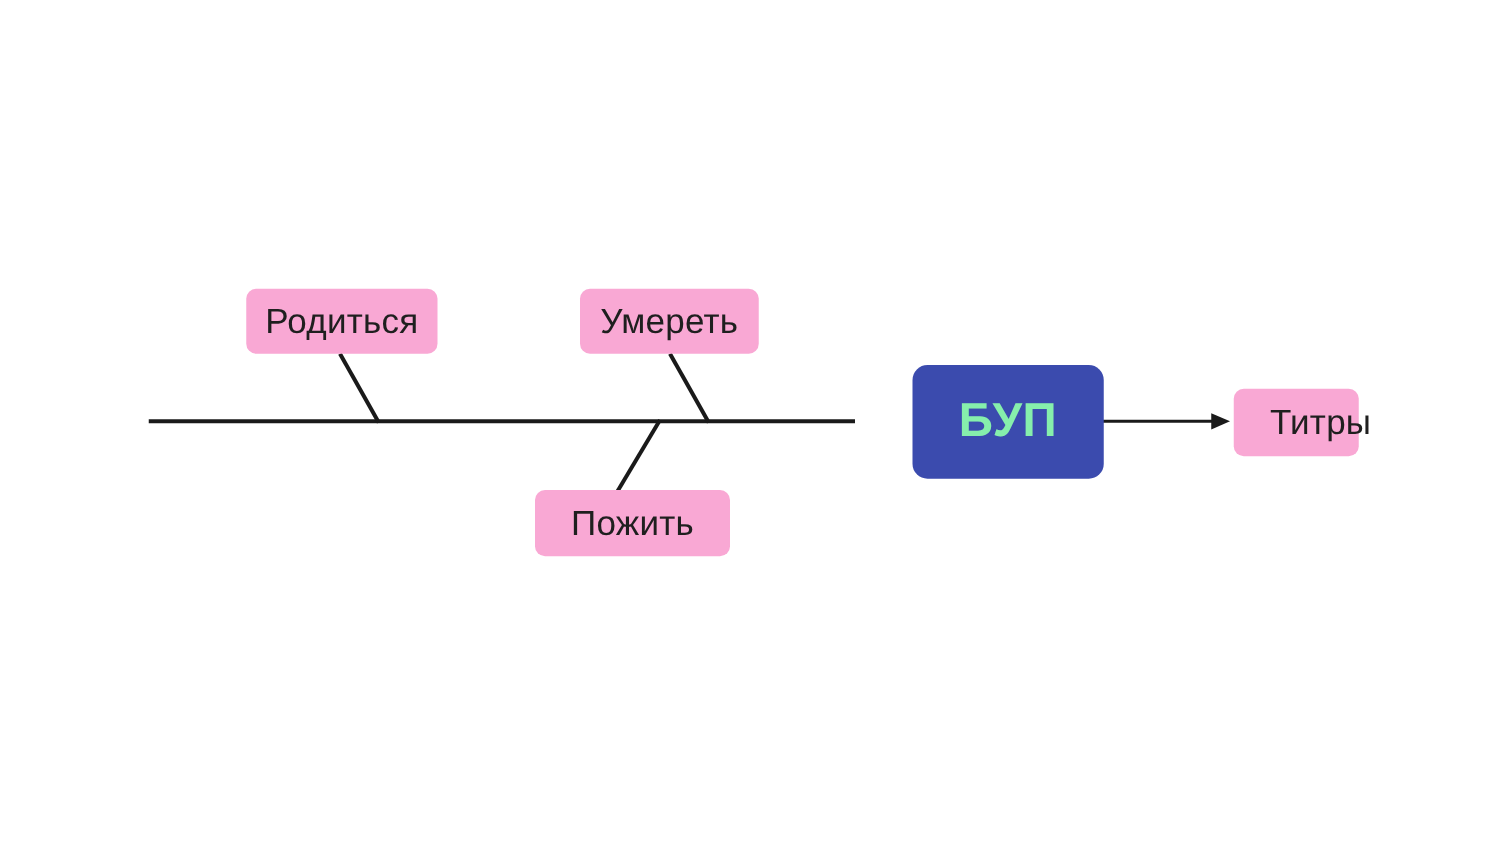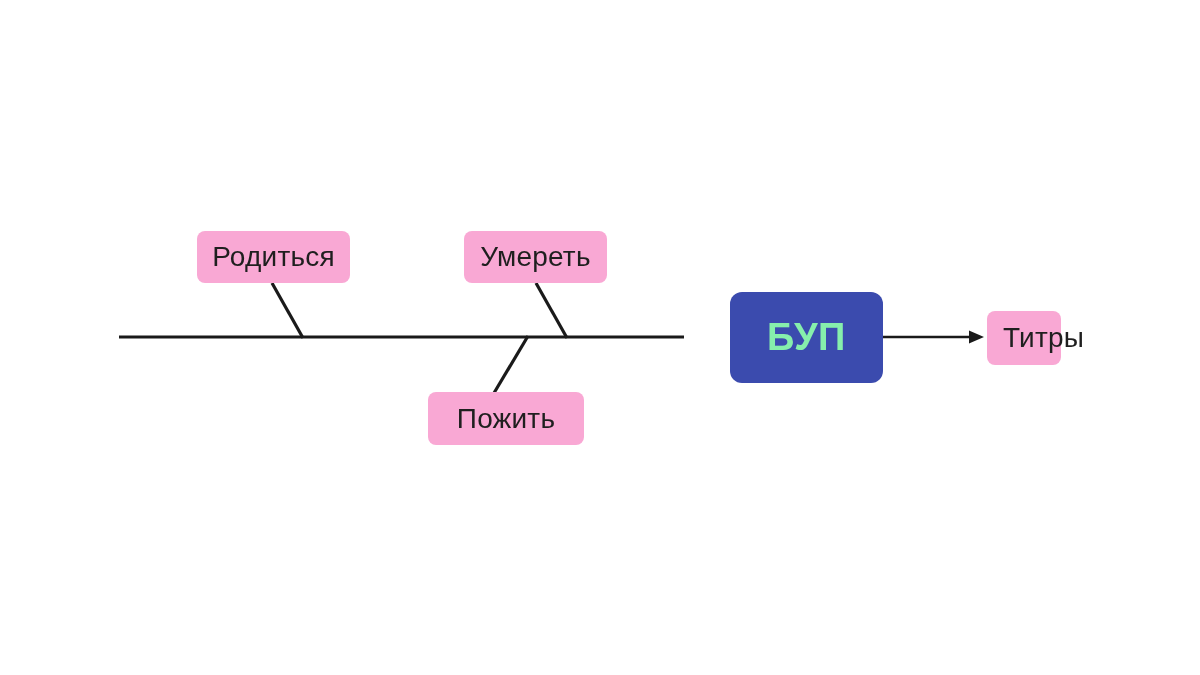--- a/index.html
+++ b/index.html
@@ -33,21 +33,21 @@
     justify-content: center;
     font-size: 28px;
     font-weight: 400;
     letter-spacing: 0.2px;
     box-sizing: border-box;
     white-space: nowrap;
   }
   .node-born    { left: 197px; top: 231px; width: 153px; height: 52px; }
   .node-die     { left: 464px; top: 231px; width: 143px; height: 52px; }
   .node-live    { left: 428px; top: 392px; width: 156px; height: 53px; }
-  .node-credits { left: 987px; top: 311px; width: 74px;  height: 54px; padding-left: 39px; }
+  .node-credits { left: 987px; top: 311px; width: 100px;  height: 54px; padding-left: 39px; }
   .node-accent {
     position: absolute;
     left: 686px; top: 292px; width: 153px; height: 91px;
     background: #3b4bae;
     color: #86efac;
     border-radius: 12px;
     display: flex;
     align-items: center;
     justify-content: center;
     font-size: 38px;

